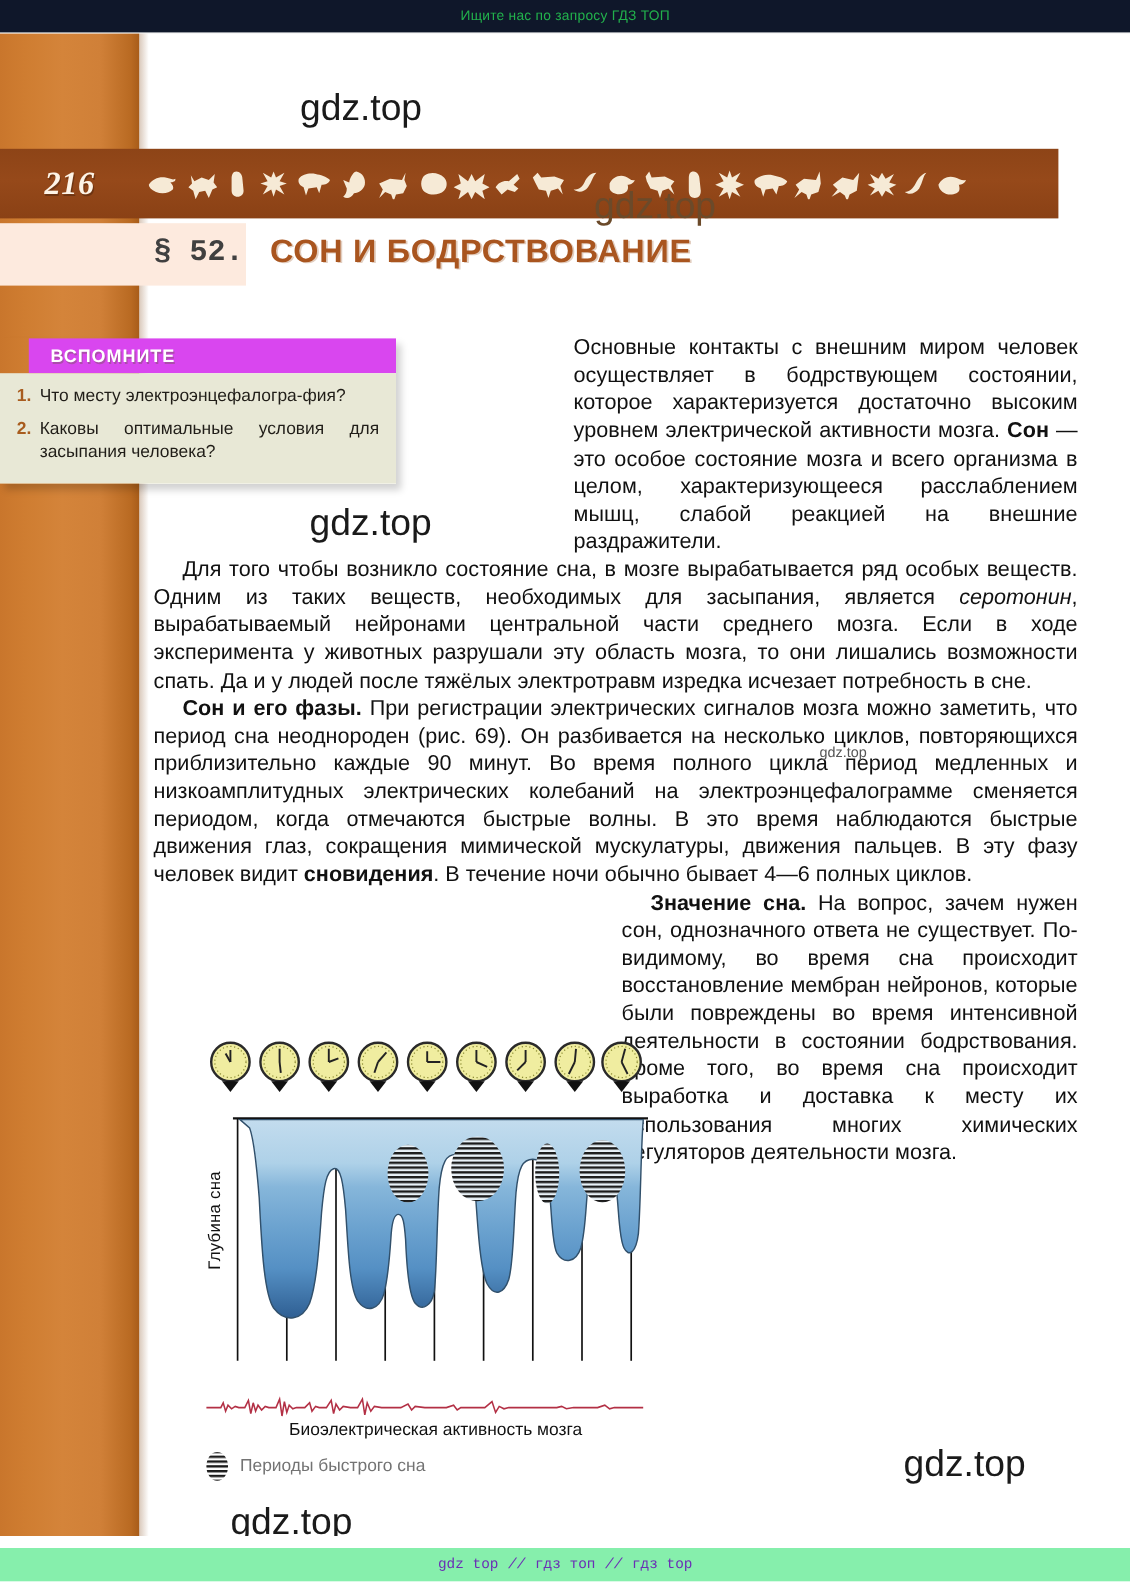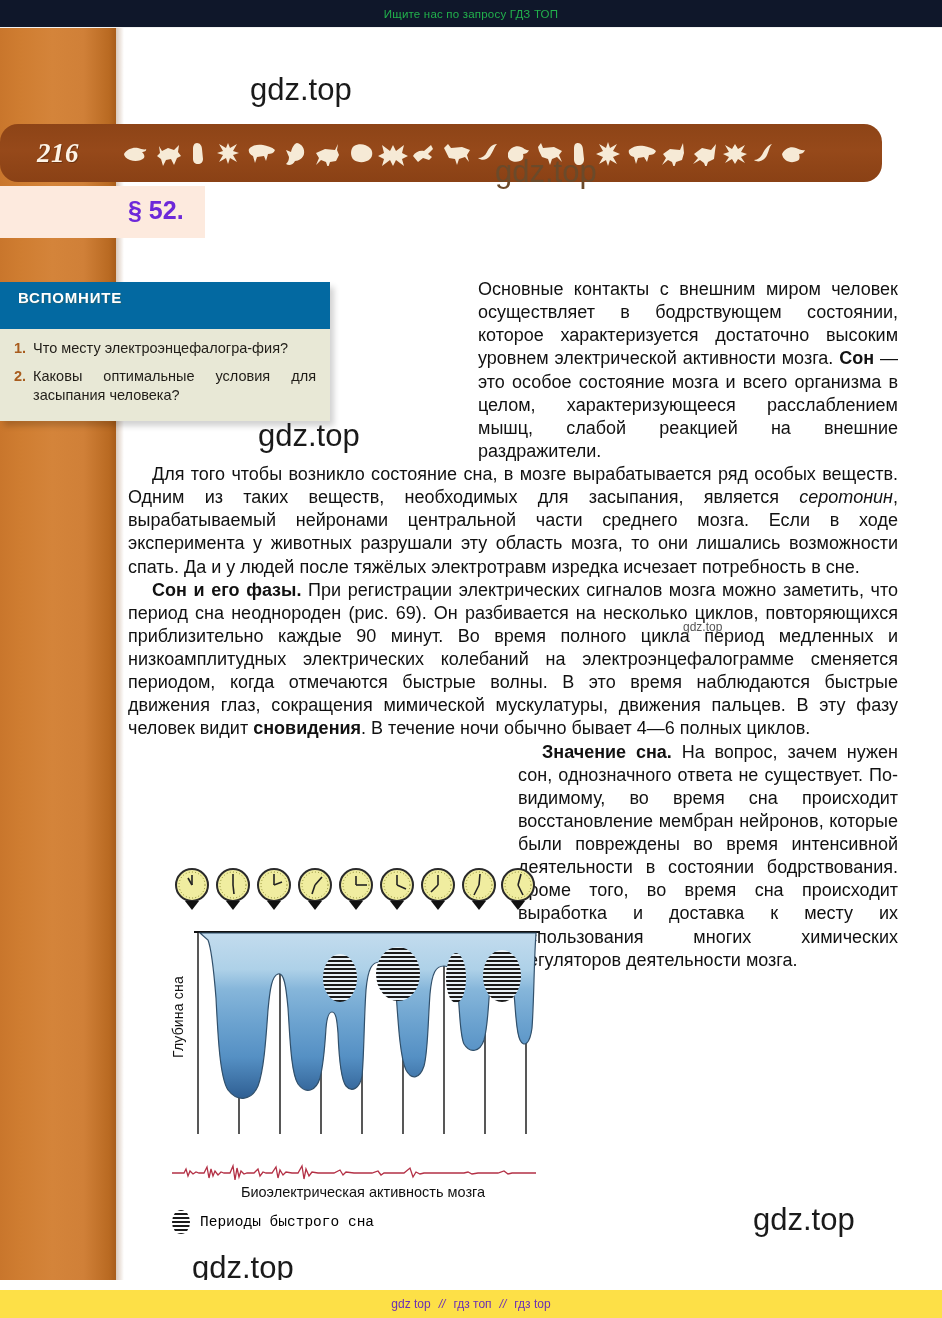--- a/index.html
+++ b/index.html
@@ -45,21 +45,20 @@
     background:#ffffff;
   }
 
   
   .head-band{
     position:absolute; left:0; top:96px; width:882px; height:58px;
     background:#8f4418;
     background: linear-gradient(180deg,#8d4417 0%, #96491a 45%, #8a4115 100%);
     display:flex; align-items:center;
     overflow:hidden;
-    border-radius:18px;
   }
   .page-number{
     width:116px; flex:0 0 116px;
     text-align:center;
     color:#fdf4e7;
     font-family:"Liberation Serif","DejaVu Serif",serif;
     font-style:italic; font-weight:700; font-size:27px;
     letter-spacing:.5px;
     text-shadow: 1px 1px 0 rgba(0,0,0,.25);
   }
@@ -72,43 +71,44 @@
   
   .section-head{
     position:absolute; left:0; top:158px; width:882px; height:52px;
   }
   .sect-num-bg{
     position:absolute; left:0; top:0; width:205px; height:52px;
     background:#fdeade;
   }
   .sect-num{
     position:absolute; left:128px; top:10px;
-    font-family:Liberation Sans, sans-serif;
-    font-weight:700; font-size:25px; color:#6d28d9;
+    font-family:Liberation Mono, monospace;
+    font-weight:700; font-size:25px; color:#404040;
   }
   .sect-title{
     position:absolute; left:225px; top:8px;
     font-family:"Liberation Sans","DejaVu Sans",sans-serif;
     font-weight:700; font-size:27px; color:#a9551f;
     letter-spacing:.6px;
     text-shadow: 1.5px 1.5px 0 rgba(150,80,30,.28);
   }
 
   
   .recall{
     position:absolute; left:0; top:254px; width:330px;
     box-shadow: 4px 5px 6px rgba(0,0,0,.18);
   }
   .recall-head{
-    background:#0369a1;
-    padding:7px 0 23px 18px;
+    background:#d946ef;
+    padding:7px 0 5px 18px;
     font-family:"Liberation Sans","DejaVu Sans",sans-serif;
     font-weight:700; font-size:15px; color:#ffffff;
     letter-spacing:.8px;
     text-shadow: 1px 1px 0 rgba(90,90,50,.35);
+    margin-left: 24px;
   }
   .recall-body{
     background:#e8e8d6;
     padding:10px 14px 16px 14px;
   }
   .recall-item{
     display:flex; gap:7px;
     font-family:"Liberation Sans","DejaVu Sans",sans-serif;
     font-size:14.5px; color:#201d18; line-height:1.32;
     margin-bottom:9px;
@@ -165,22 +165,22 @@
   .eeg-wrap{
     position:relative; width:372px; height:22px; margin-top:2px;
   }
   .eeg-caption{
     font-family:"Liberation Sans","DejaVu Sans",sans-serif;
     font-size:14.5px; color:#111; text-align:center;
     padding-left:18px;
   }
   .legend{
     display:flex; align-items:center; gap:8px; margin-top:9px; padding-left:2px;
-    font-family:Liberation Mono, monospace;
-    font-size:14.5px; color:#000000;
+    font-family:Liberation Sans, sans-serif;
+    font-size:14.5px; color:#737373;
   }
   .fig-caption{
     margin-top:14px;
     font-family:"Liberation Sans","DejaVu Sans",sans-serif;
     font-size:14.5px; color:#111;
   }
   .fig-caption .ric{ font-style:italic; }
 
   
   .wm{
@@ -193,23 +193,23 @@
   .wm-1{ left:250px; top:44px;  font-size:31px; }
   .wm-2{ left:495px; top:126px; font-size:31px; color:#6b4a2a; }
   .wm-3{ left:258px; top:390px; font-size:31px; }
   .wm-4{ left:683px; top:592px; font-size:12px; color:#555; }
   .wm-5{ left:192px; top:1222px; font-size:31px; }
   .wm-6{ left:753px; top:1174px; font-size:31px; }
 
   
   .footer{
     position:absolute; left:0; top:1290px; width:942px; height:28px;
-    background:#fde047;
+    background:#86efac;
     display:flex; align-items:center; justify-content:center;
-    font-family:Liberation Sans, sans-serif;
+    font-family:Liberation Mono, monospace;
     font-size:12px; color:#6a2fb5;
   }
   .footer span{ margin:0 4px; }
   .footer .sep{ color:#6a2fb5; font-style:italic; }
 </style>
 </head>
 <body>
 
 <div class="promo-strip">
   <span class="promo-text">Ищите нас по запросу ГДЗ ТОП</span>
@@ -288,20 +288,21 @@
         </svg>
       <svg width="32" height="26" viewBox="0 0 32 26">
           <path fill="#f6ead6" d="M5 14c3-6 9-8 14-6 3 1 6 3 9 2-1 3-4 4-6 4 1 3 1 6-2 7-6 3-14 0-15-7z"></path>
         </svg>
     </div>
   </div>
 
   <div class="section-head">
     <div class="sect-num-bg"></div>
     <div class="sect-num">§ 52.</div>
+    <div class="sect-title">СОН И БОДРСТВОВАНИЕ</div>
   </div>
 
   <aside class="recall">
     <div class="recall-head">ВСПОМНИТЕ</div>
     <div class="recall-body">
       <div class="recall-item">
         <span class="recall-num">1.</span>
         <span class="recall-q">Что месту электроэнцефалогра-фия?</span>
       </div>
       <div class="recall-item">

